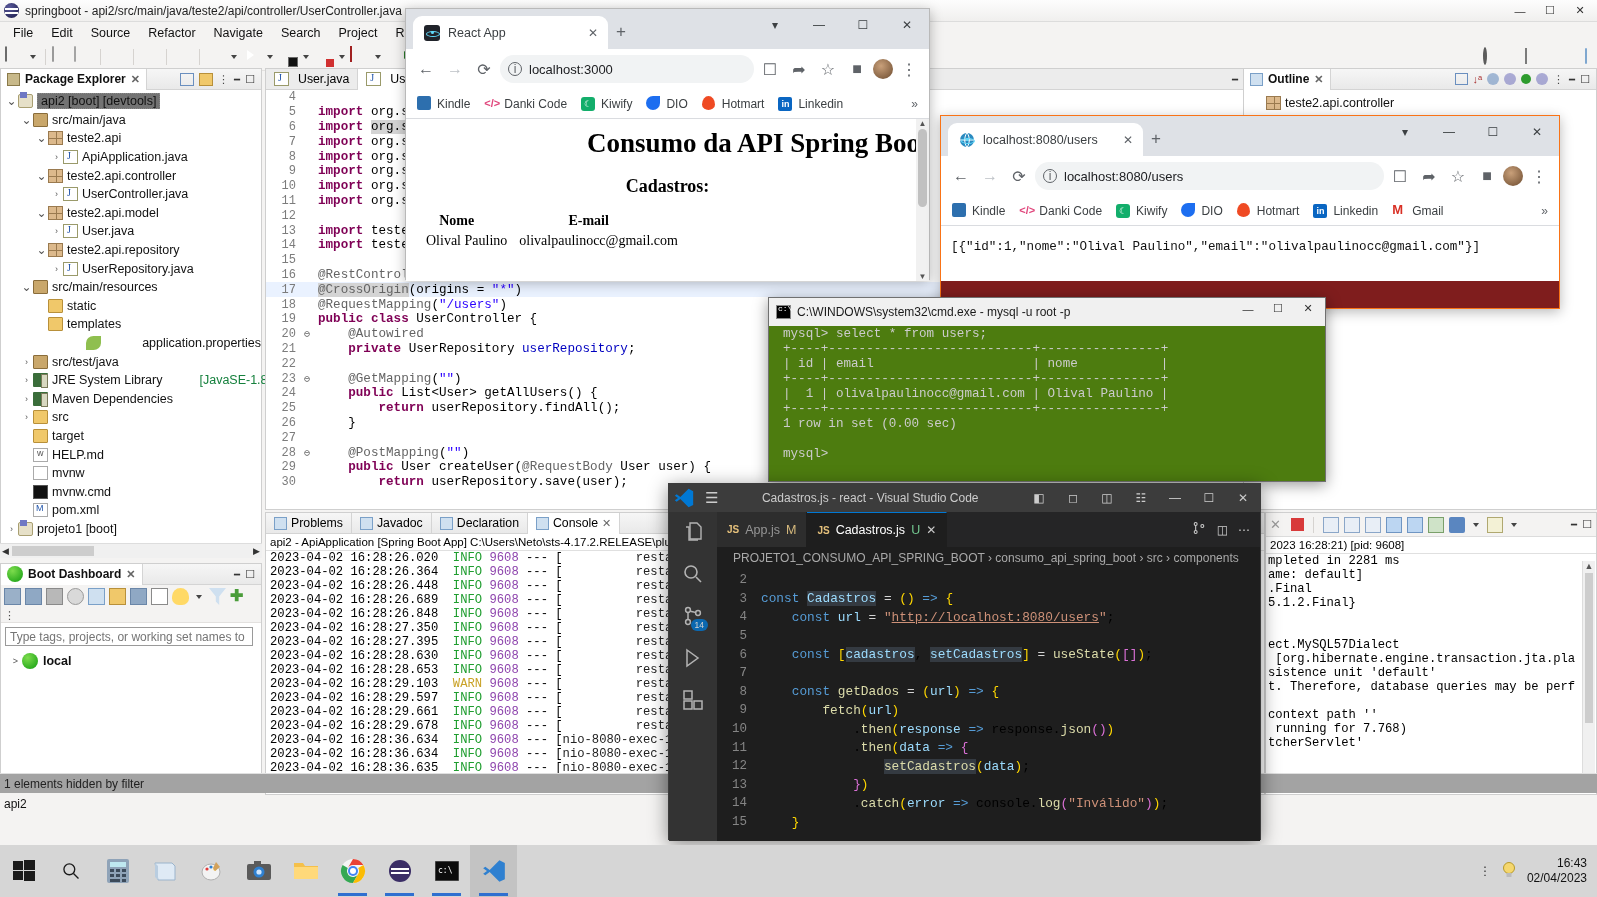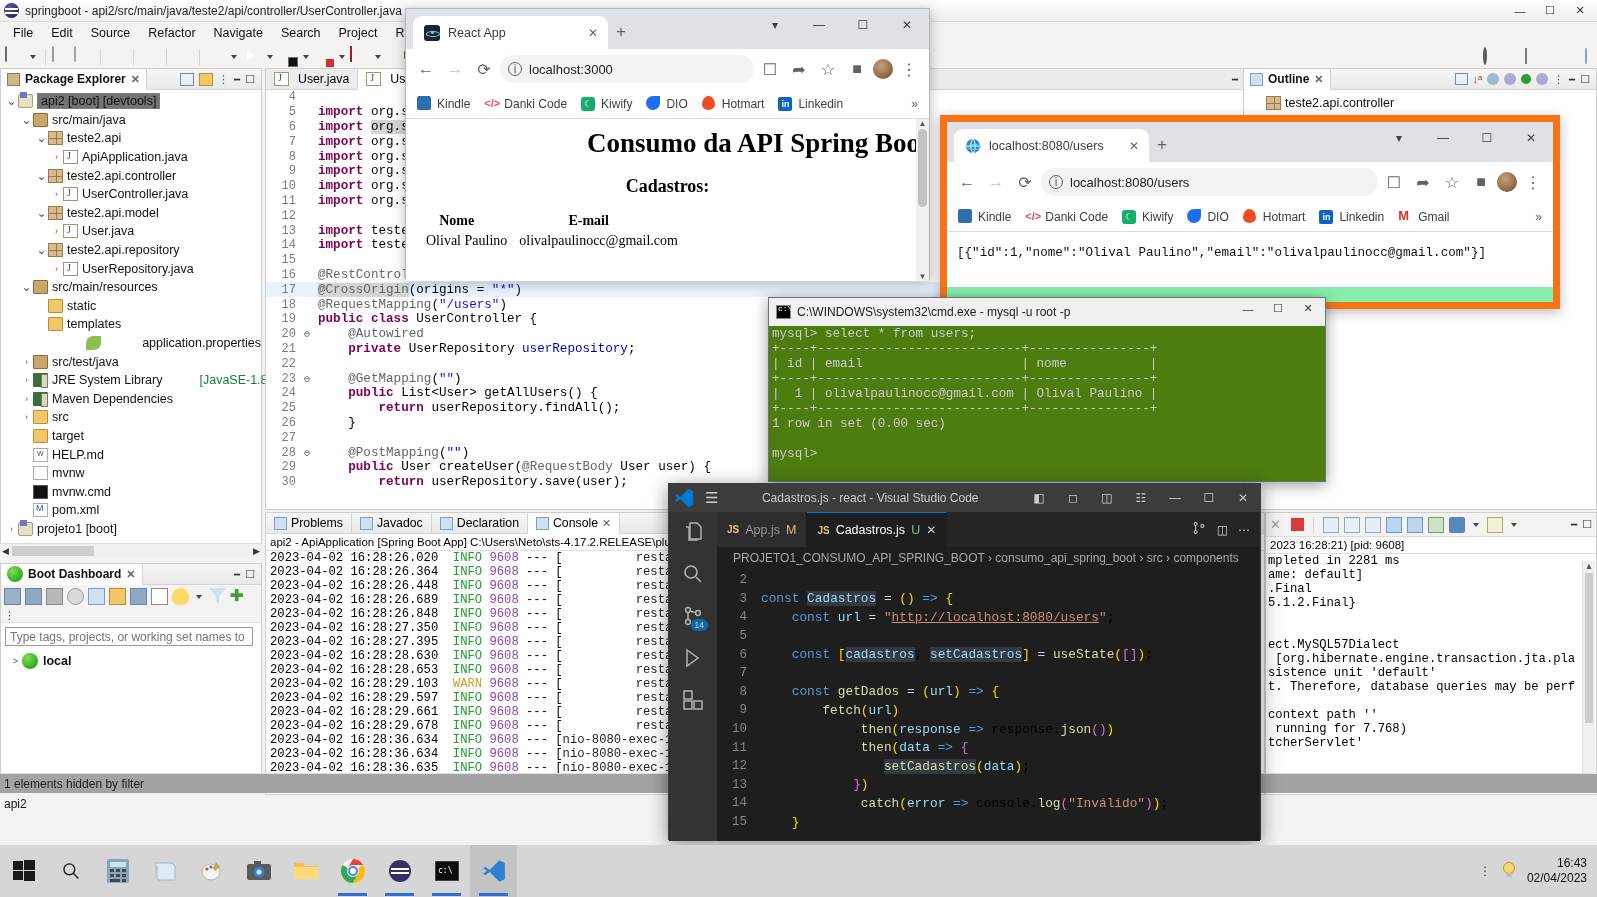--- a/index.html
+++ b/index.html
@@ -161,30 +161,30 @@
   .cr-toolbar{height:40px;background:#fff;display:flex;align-items:center;gap:3px;padding:0 7px;}
   .cr-nav{width:26px;height:26px;display:flex;align-items:center;justify-content:center;color:#5f6368;font-size:16px;}
   .cr-omnibox{flex:1;height:28px;background:#f1f3f4;border-radius:14px;display:flex;align-items:center;padding:0 8px;gap:7px;font-size:13px;color:#202124;}
   .cr-bookmarks{height:30px;background:#fff;border-bottom:1px solid #dadce0;display:flex;align-items:center;gap:6px;padding:0 7px;font-size:12px;color:#3c4043;}
   .bm{display:flex;align-items:center;gap:5px;padding:2px 4px;white-space:nowrap;}
   .bmi{width:15px;height:15px;border-radius:3px;flex:0 0 15px;position:relative;}
   .cr-content{background:#fff;position:relative;overflow:hidden;}
   .page-serif{font-family:"Liberation Serif", serif;}
 
   
-  #chrome2 { left:940px; top:115px; width:620px; height:194px; background:#86efac;
-     border:7px solid #f97316; box-shadow:0 3px 12px rgba(0,0,0,.28); }
+  #chrome2 { left:940px; top:115px; width:620px; height:194px; background:#7f1d1d;
+     border:1px solid #f97316; box-shadow:0 3px 12px rgba(0,0,0,.28); }
 
   
   #cmd { left:768px; top:297px; width:558px; height:185px; background:#4d7c0f;
      border:1px solid #707070; box-shadow:0 3px 14px rgba(0,0,0,.4); }
   #cmd-title{height:28px;background:#f0f0f0;display:flex;align-items:center;gap:6px;padding-left:7px;font-size:12px;color:#1a1a1a;position:relative;}
   #cmd-icon{width:15px;height:14px;background:#000;border:1px solid #888;position:relative;}
   #cmd-icon:after{content:"c:\\";position:absolute;left:1px;top:-2px;font-size:8px;color:#fff;font-family:"Liberation Mono",monospace;}
-  #cmd-body{font-family:"Liberation Mono",monospace;font-size:12.6px;color:#ccc;white-space:pre;padding:1px 3px;line-height:15px;}
+  #cmd-body{font-family:"Liberation Mono",monospace;font-size:12.6px;color:#ccc;white-space:pre;padding:1px 14px;line-height:15px;}
 
   
   #vscode { left:668px; top:483px; width:593px; height:357px; background:#1e1e1e;
      box-shadow:0 4px 18px rgba(0,0,0,.45); border:1px solid #3c3c3c;}
   #vs-title{height:28px;background:#3c3c3c;display:flex;align-items:center;color:#cccccc;font-size:12px;position:relative;}
   .vs-logo{width:22px;height:22px;margin-left:4px;position:relative;}
   .vs-wb{width:34px;height:28px;display:flex;align-items:center;justify-content:center;font-size:12px;color:#ccc;}
   #vs-main{display:flex;height:329px;}
   #vs-activitybar{width:48px;background:#333333;display:flex;flex-direction:column;align-items:center;padding-top:8px;gap:18px;}
   .vsab{width:24px;height:24px;position:relative;opacity:.78;color:#d7d7d7;}

